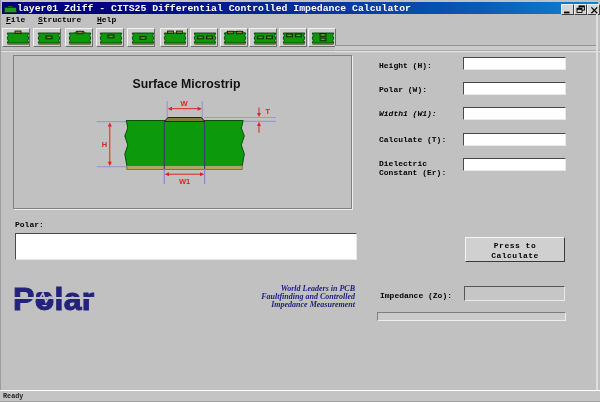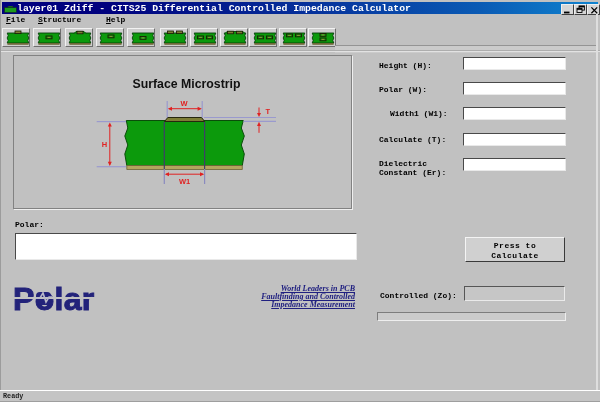--- a/index.html
+++ b/index.html
@@ -46,21 +46,21 @@
 #zobox{position:absolute;left:464px;top:286px;width:101px;height:15px;background:#c6c6c6;
   border-top:1.5px solid #565656;border-left:1.5px solid #565656;
   border-bottom:1px solid #eaeaea;border-right:1px solid #eaeaea;box-sizing:border-box;}
 #progress{position:absolute;left:377px;top:312px;width:189px;height:9px;background:#cbcbcb;
   border-top:1px solid #7d7d7d;border-left:1px solid #7d7d7d;
   border-bottom:1px solid #eeeeee;border-right:1px solid #eeeeee;box-sizing:border-box;}
 
 #polar{position:absolute;left:13px;top:281px;font:bold 32px "Liberation Sans",sans-serif;
   color:#23237a;letter-spacing:0.3px;-webkit-text-stroke:1px #23237a;}
 #tagline{position:absolute;left:235px;top:284.5px;width:120px;text-align:right;
-  font:bold italic 8px "Liberation Serif",serif;font-style:italic;line-height:8.2px;color:#202080;text-decoration:underline;}
+  font:bold italic 8px "Liberation Serif",serif;font-style:italic;line-height:8.2px;color:#202080;}
 
 #statusbar{position:absolute;left:0px;top:390px;width:600px;height:30px;background:#c4c4c4;
   border-top:1px solid #ffffff;box-sizing:border-box;}
 #statusbar span{position:absolute;left:3px;top:1px;font:bold 6.8px "Liberation Mono",monospace;color:#222;}
 </style>
 </head>
 <body>
 <div id="titlebar">
   <svg style="position:absolute;left:2px;top:4px" width="13" height="7" viewBox="0 0 13 7">
     <rect x="4" y="0" width="5" height="2" fill="#1c8a1c" stroke="#123" stroke-width="0.7"></rect>
@@ -82,21 +82,21 @@
   </div>
   <div class="winbtn" style="left:585px;width:13px;">
     <svg width="9" height="9" viewBox="0 0 9 9" style="position:absolute;left:1.5px;top:0.5px">
       <path d="M1.4,1.4 L7.2,7.2 M7.2,1.4 L1.4,7.2" stroke="#000" stroke-width="1.25"></path>
     </svg>
   </div>
 </div>
 
 <div class="menuitem" style="left:6px;"><u>F</u>ile</div>
 <div class="menuitem" style="left:38px;"><u>S</u>tructure</div>
-<div class="menuitem" style="left:106px;"><u>H</u>elp</div>
+<div class="menuitem" style="left:97px;"><u>H</u>elp</div>
 
 <div id="toolbar">
     <div class="tbtn" style="left:2.3px;">
       <svg width="24" height="16" viewBox="0 0 24 16">
         <path d="M1.2,3 L22.8,3 L21.8,5.5 L22.8,8 L21.8,10.5 L22.8,13 L1.2,13 L2.2,10.5 L1.2,8 L2.2,5.5 Z" fill="#0c9a0c" stroke="#06420a" stroke-width="0.9"></path>
         <rect x="1.4" y="13" width="21.2" height="1.8" fill="#6e6838" stroke="none"></rect>
         <rect x="9" y="1" width="6" height="2.6" fill="#7d7d33" stroke="#1a1a08" stroke-width="0.8"></rect>
       </svg>
     </div>
     <div class="tbtn" style="left:33.3px;">
@@ -233,21 +233,21 @@
   <text x="252.5" y="59" fill="#e02222" font-family="Liberation Sans" font-size="7.5" font-weight="bold">T</text>
 
   <line x1="153" y1="119.2" x2="190" y2="119.2" stroke="#e02222" stroke-width="1"></line>
   <path d="M151.8,119.2 l4.2,-2 v4 Z" fill="#e02222"></path>
   <path d="M191.2,119.2 l-4.2,-2 v4 Z" fill="#e02222"></path>
   <text x="171.5" y="128.5" fill="#e02222" font-family="Liberation Sans" font-size="7.5" font-weight="bold" text-anchor="middle">W1</text>
 </svg>
 
 <div class="flabel" style="left:379px;top:61px;">Height (H):</div>
 <div class="flabel" style="left:379px;top:85px;">Polar (W):</div>
-<div class="flabel" style="left:390px;top:109px;">Width1 (W1):</div>
+<div class="flabel" style="left:379px;top:109px;font-style:italic;">Width1 (W1):</div>
 <div class="flabel" style="left:379px;top:135px;">Calculate (T):</div>
 <div class="flabel" style="left:379px;top:159px;">Dielectric<br>Constant (Er):</div>
 
 <div class="ebox" style="top:57px;"></div>
 <div class="ebox" style="top:81.5px;"></div>
 <div class="ebox" style="top:107px;"></div>
 <div class="ebox" style="top:132.5px;"></div>
 <div class="ebox" style="top:158px;"></div>
 
 <div class="flabel" style="left:15px;top:220px;">Polar:</div>
@@ -256,21 +256,21 @@
 <div id="calcbtn">Press to<br>Calculate</div>
 
 <div id="polar">Polar</div>
 <div class="abs" style="left:36px;top:292px;width:15px;height:13px;background:#23237a;border-radius:4px;"></div>
 <div class="abs" style="left:13px;top:297px;width:84px;height:2px;background:#c1c1c1;"></div>
 <svg class="abs" style="left:35px;top:290px" width="18" height="15" viewBox="0 0 18 15">
   <polyline points="1,8 5,8 8,3 11,12 14,7 17,7" fill="none" stroke="#b8b8c8" stroke-width="1.6"></polyline>
 </svg>
 <div id="tagline">World Leaders in PCB<br>Faultfinding and Controlled<br>Impedance Measurement</div>
 
-<div class="flabel" style="left:380px;top:291px;">Controlled (Zo):</div>
+<div class="flabel" style="left:380px;top:291px;">Impedance (Zo):</div>
 <div id="zobox"></div>
 <div id="progress"></div>
 
 <div class="abs" style="left:0;top:0;width:1px;height:402px;background:#9c9c9c;"></div>
 <div class="abs" style="left:596px;top:14px;width:2px;height:376px;background:#dedede;"></div>
 <div id="statusbar">
     <span>Ready</span>
   </div>
 <div class="abs" style="left:0;top:401px;width:600px;height:1px;background:#9e9e9e;"></div>
 

